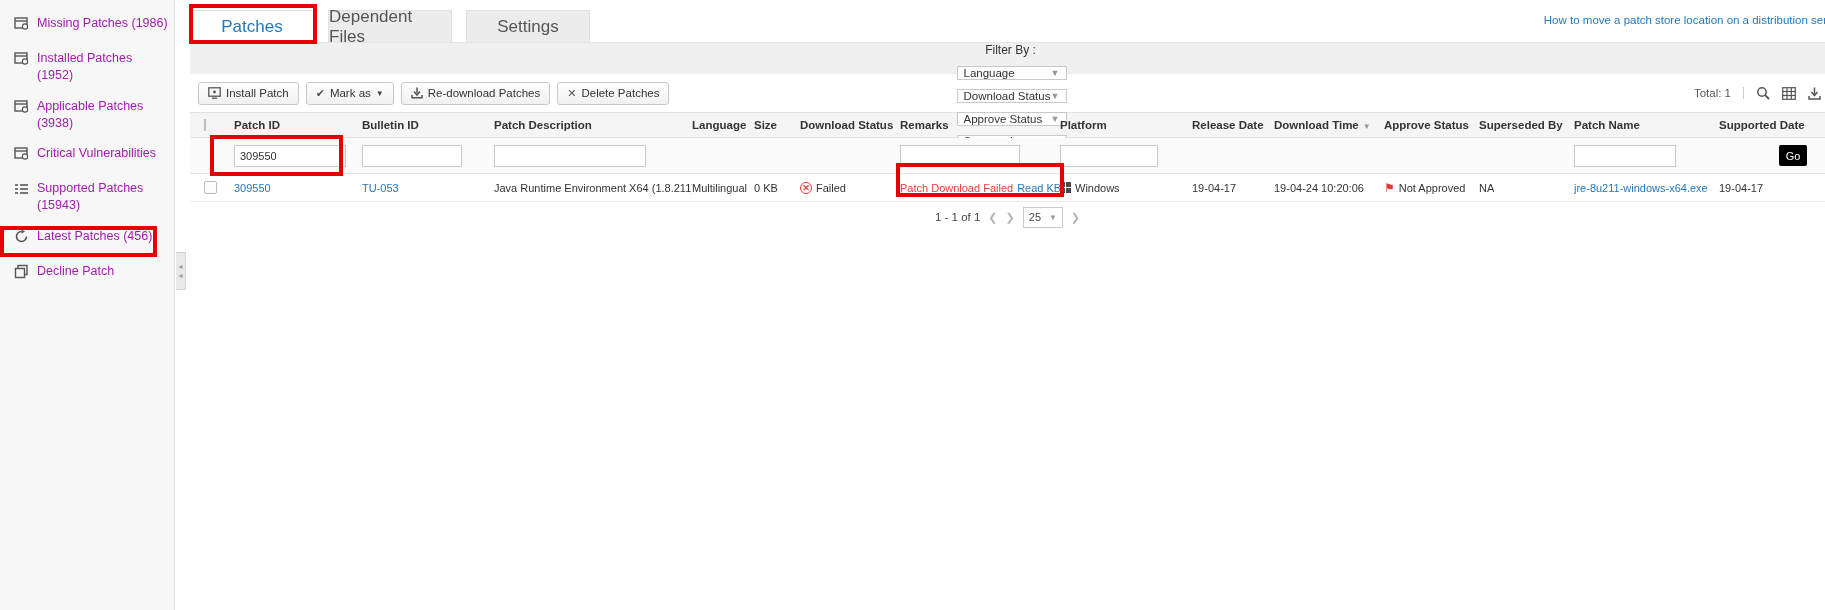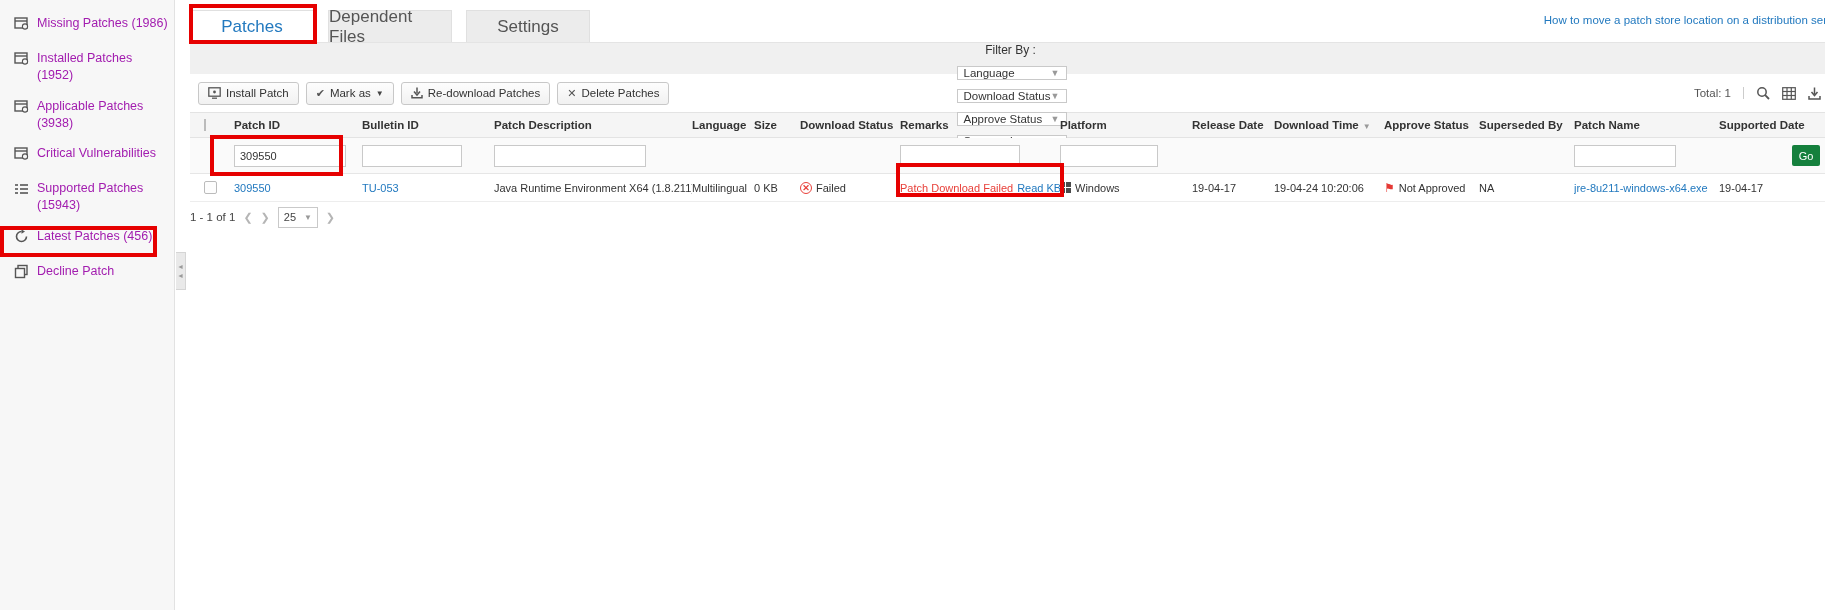--- a/index.html
+++ b/index.html
@@ -49,35 +49,35 @@
   .grid-row { display:grid;
     grid-template-columns:44px 128px 132px 198px 62px 46px 100px 160px 132px 82px 110px 95px 95px 145px 1fr;
     align-items:center; }
   .thead { height:26px; background:#f5f5f5; border-top:1px solid #e3e3e3; border-bottom:1px solid #e3e3e3;
     font-size:11.5px; color:#333; font-weight:bold; }
   .thead .hcell { padding-right:4px; white-space:nowrap; overflow:hidden; }
   .sortcar { color:#999; font-size:8px; margin-left:4px; }
   .tfilter { height:36px; background:#fafafa; border-bottom:1px solid #e6e6e6; position:relative; }
   .finput { height:22px; border:1px solid #c9c9c9; background:#fff; font-size:11px; padding:0 5px;
     font-family:"Liberation Sans",sans-serif; color:#333; }
-  .go-btn { position:absolute; right:5px; top:7px; width:28px; height:21px; background:#15803d;
+  .go-btn { position:absolute; right:18px; top:7px; width:28px; height:21px; background:#000000;
     color:#fff; border:none; border-radius:2px; font-size:11px; cursor:pointer; }
   .trow { height:28px; background:#fff; border-bottom:1px solid #ededed; font-size:11px; color:#333; }
   .trow .cell { padding-right:4px; white-space:nowrap; overflow:hidden; display:flex; align-items:center; gap:4px; }
   a.lnk { color:#2279bf; text-decoration:none; cursor:pointer; }
   .cb { width:13px; height:13px; border:1px solid #bbb; background:#fdfdfd; border-radius:2px;
     margin-left:14px; cursor:pointer; }
   .fail-ic { width:12px; height:12px; border:1px solid #e8403a; border-radius:50%; color:#e8403a;
     font-size:9px; line-height:10px; text-align:center; font-weight:bold; flex:0 0 12px; }
   .red-txt { color:#e8403a; }
   .flag-ic { color:#e53935; font-size:12px; }
   .win-ic { display:inline-grid; grid-template-columns:5px 5px; grid-template-rows:5px 5px; gap:1px; }
   .win-ic i { background:#4a4a4a; }
 
-  .pager { height:30px; display:flex; align-items:center; justify-content:flex-start; gap:8px;
+  .pager { height:30px; display:flex; align-items:center; justify-content:center; gap:8px;
     font-size:11.5px; color:#444; }
   .pchev { color:#b5b5b5; font-size:11px; cursor:pointer; }
   .psize { width:40px; height:21px; border:1px solid #c9c9c9; background:#fff; display:flex;
     align-items:center; justify-content:space-between; padding:0 5px; font-size:11px; cursor:pointer; }
   .psize .car { color:#999; font-size:8px; }
 
   
   .anno { position:absolute; border:4px solid #e60000; z-index:20; pointer-events:none; }
   .anno-tab   { left:189px; top:4px;  width:128px; height:40px; }
   .anno-side  { left:0;     top:226px; width:157px; height:31px; }

